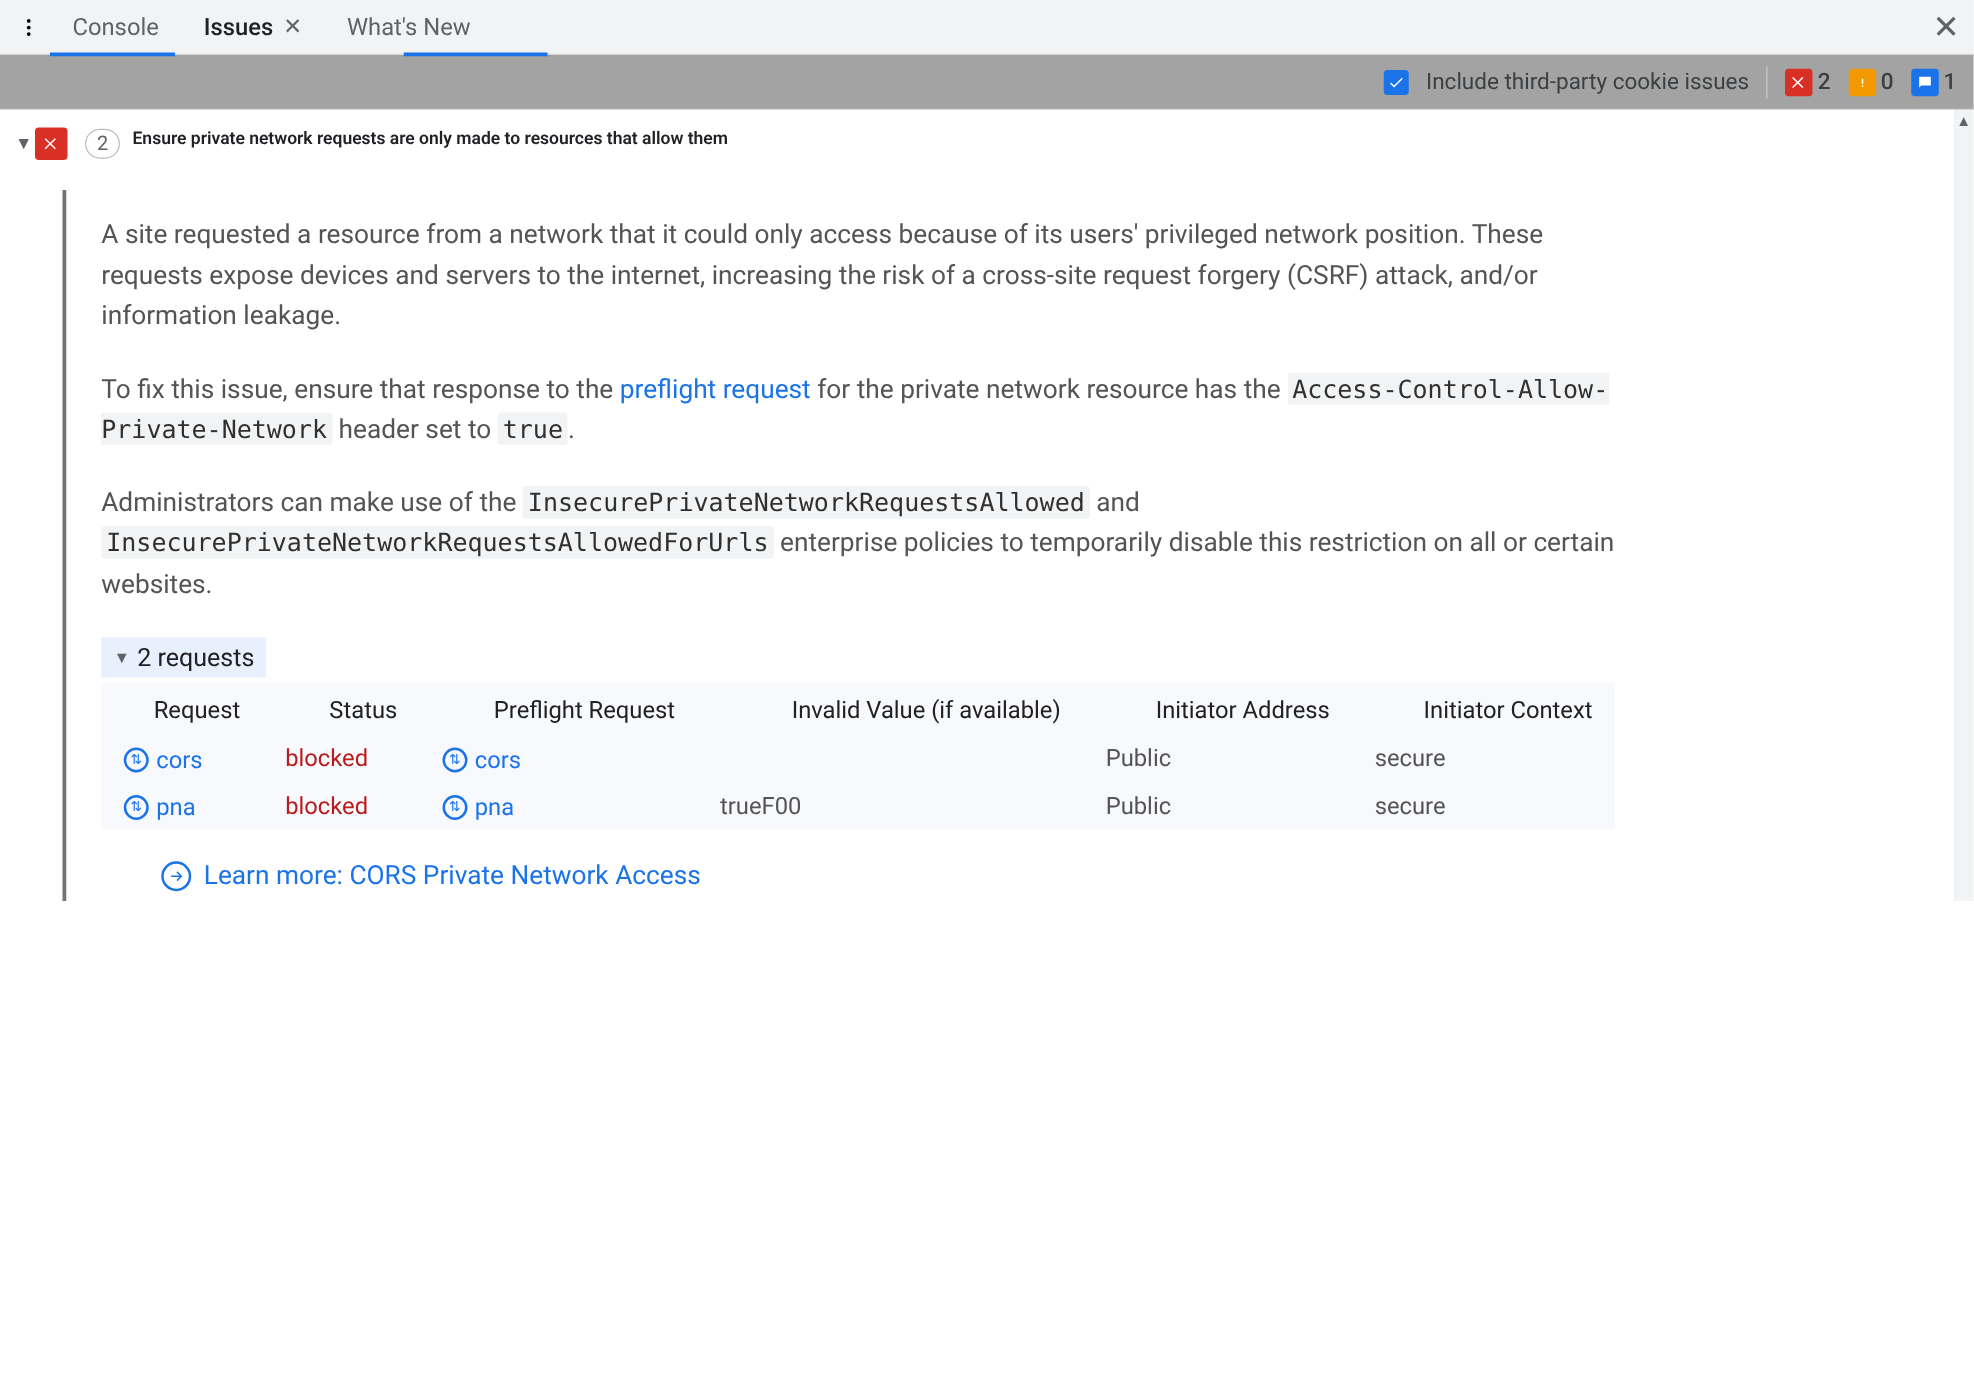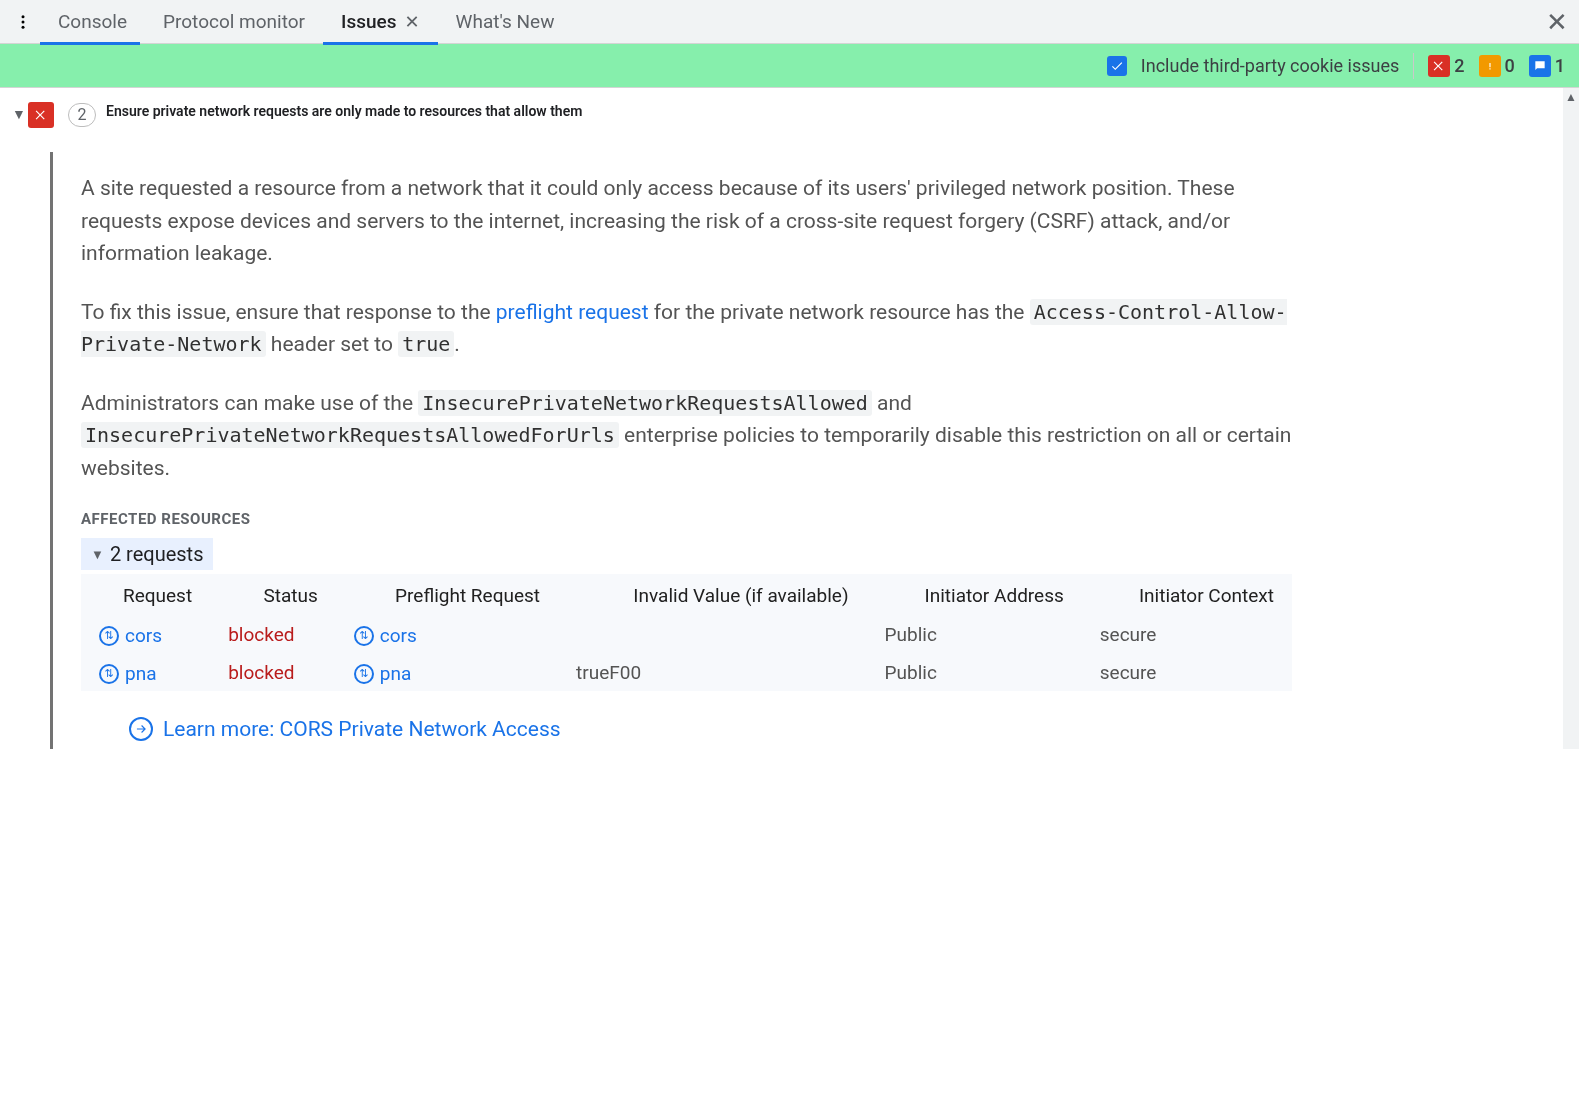--- a/index.html
+++ b/index.html
@@ -56,21 +56,21 @@
     width: 44px; height: 44px;
     display: flex; align-items: center; justify-content: center;
     color: #5f6368; cursor: pointer;
     font-size: 26px;
   }
 
   
   .toolbar2 {
     height: 44px;
     border-bottom: 1px solid #d4d4d4;
-    background: #86efac;
+    background: #a3a3a3;
     display: flex;
     align-items: center;
     justify-content: flex-end;
     padding: 0 14px;
     gap: 14px;
     font-size: 18px;
     color: #3c4043;
   }
   .chk {
     width: 20px; height: 20px;
@@ -252,23 +252,20 @@
         <circle cx="12" cy="5" r="2"></circle>
         <circle cx="12" cy="12" r="2"></circle>
         <circle cx="12" cy="19" r="2"></circle>
       </svg>
   </div>
 
   <div class="tabs-wrap">
     <div class="tab">
       <span>Console</span>
     </div>
-    <div class="tab">
-      <span>Protocol monitor</span>
-    </div>
     <div class="tab active" id="tab-issues">
       <span>Issues</span>
       <span class="close-x">✕</span>
     </div>
     <div class="tab">
       <span>What's New</span>
     </div>
     <div class="underline" id="tab-underline" style="left: 283px; width: 115px;"></div>
   </div>
 
@@ -351,21 +348,20 @@
     </p>
 
     <p>
       <span>Administrators can make use of the </span>
       <code>InsecurePrivateNetworkRequestsAllowed</code>
       <span> and </span>
       <code>InsecurePrivateNetworkRequestsAllowedForUrls</code>
       <span> enterprise policies to temporarily disable this restriction on all or certain websites.</span>
     </p>
 
-    <div class="section-label">AFFECTED RESOURCES</div>
 
     <div class="req-toggle">
       <span class="tri">▼</span>
       <span>2 requests</span>
     </div>
 
     <table class="req">
       <thead>
         <tr>
           <th>Request</th>

